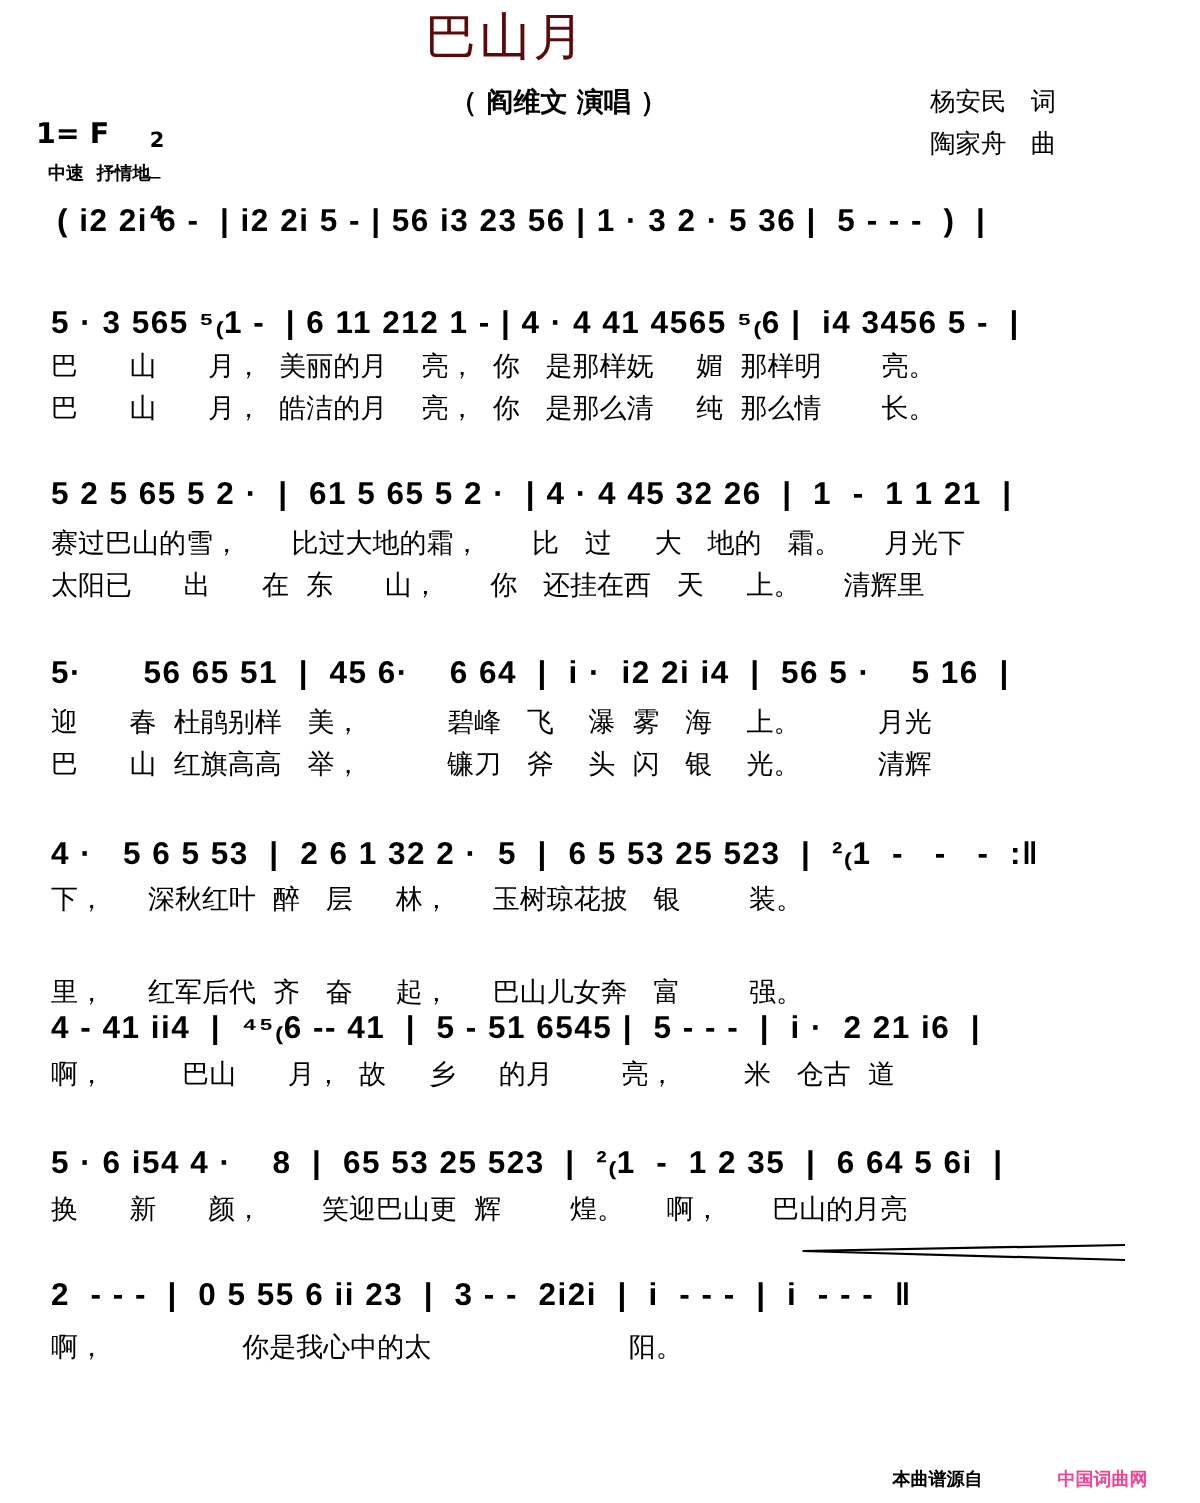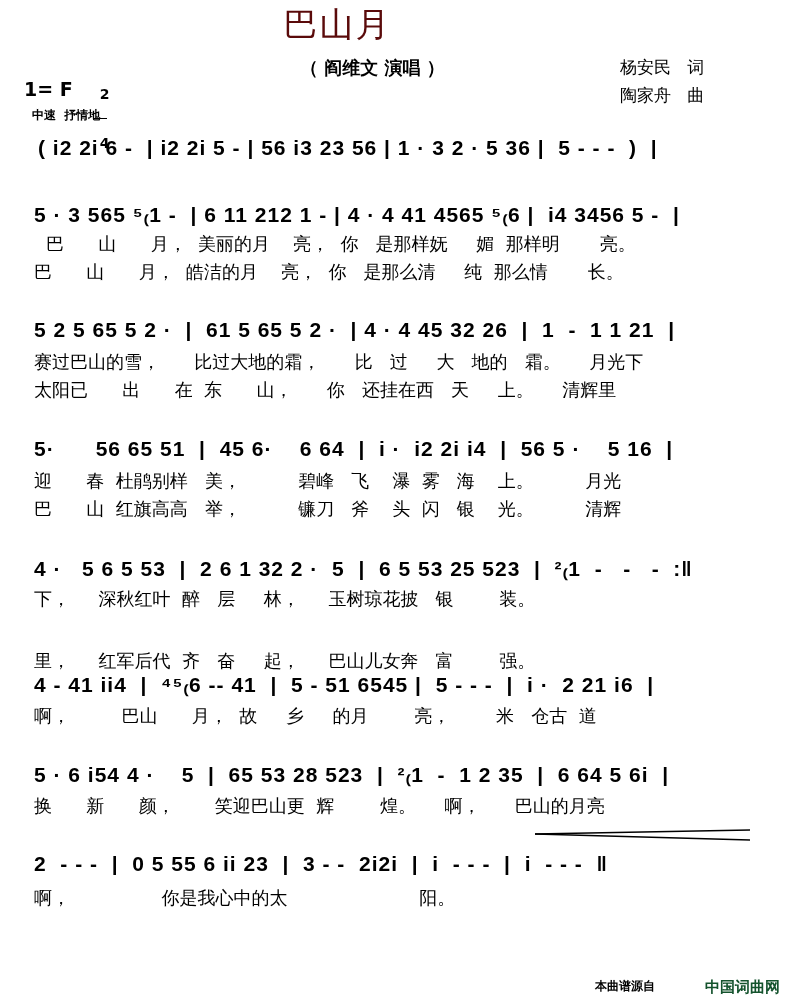--- a/index.html
+++ b/index.html
@@ -8,59 +8,59 @@
   .title { left:0; width:675px; top:2px; text-align:center; font-size:34px; color:#5a0a0a; font-family:"DejaVu Sans", sans-serif; letter-spacing:2px; }
   .singer { left:300px; top:56px; font-size:18px; font-weight:bold; }
   .credit { left:620px; font-size:17px; font-family:"DejaVu Serif", serif; }
   .key { left:24px; top:78px; font-size:19px; font-weight:bold; }
   .ts { left:90px; top:70px; font-size:14px; font-weight:bold; text-align:right; line-height:16px; }
   .ts .bar { display:block; border-top:1.5px solid #000; width:14px; margin:0 auto; }
   .tempo { left:32px; top:107px; font-size:12px; font-weight:bold; }
   .notes { font-family:"Liberation Sans", sans-serif; font-weight:bold; font-size:21px; letter-spacing:1px; }
   .lyric { font-family:"DejaVu Serif", serif; font-size:18px; }
   .footer-src { left:595px; top:978px; font-size:12px; font-weight:bold; }
-  .footer-site { left:705px; top:978px; font-size:15px; font-weight:bold; color:#14532d; }
+  .footer-site { left:705px; top:978px; font-size:12px; font-weight:bold; color:#ec4899; }
 </style>
 </head>
 <body>
 
 <div class="abs title">巴山月</div>
 <div class="abs singer">（ 阎维文 演唱 ）</div>
 <div class="abs credit" style="top:56px;">杨安民   词</div>
 <div class="abs credit" style="top:84px;">陶家舟   曲</div>
 <div class="abs key">1= F</div>
 <div class="abs ts">
   <span>2</span>
   <span class="bar"></span>
   <span>4</span>
 </div>
 <div class="abs tempo">中速  抒情地</div>
 
 <div class="abs notes" style="left:38px; top:136px;">( i2 2i 6 -  | i2 2i 5 - | 56 i3 23 56 | 1 · 3 2 · 5 36 |  5 - - -  )  |</div>
 
 <div class="abs notes" style="left:34px; top:200px;">5 · 3 565 ⁵₍1 -  | 6 11 212 1 - | 4 · 4 41 4565 ⁵₍6 |  i4 3456 5 -  |</div>
-<div class="abs lyric" style="left:34px; top:232px;margin-left:12px;">巴      山      月，  美丽的月    亮，  你   是那样妩     媚  那样明       亮。</div>
+<div class="abs lyric" style="left:34px; top:232px;">巴      山      月，  美丽的月    亮，  你   是那样妩     媚  那样明       亮。</div>
 <div class="abs lyric" style="left:34px; top:260px;">巴      山      月，  皓洁的月    亮，  你   是那么清     纯  那么情       长。</div>
 
 <div class="abs notes" style="left:34px; top:318px;">5 2 5 65 5 2 ·  |  61 5 65 5 2 ·  | 4 · 4 45 32 26  |  1  -  1 1 21  |</div>
 <div class="abs lyric" style="left:34px; top:350px;">赛过巴山的雪，      比过大地的霜，      比   过     大   地的   霜。     月光下</div>
 <div class="abs lyric" style="left:34px; top:378px;">太阳已      出      在  东      山，      你   还挂在西   天     上。     清辉里</div>
 
 <div class="abs notes" style="left:34px; top:437px;">5·      56 65 51  |  45 6·    6 64  |  i ·  i2 2i i4  |  56 5 ·    5 16  |</div>
 <div class="abs lyric" style="left:34px; top:469px;">迎      春  杜鹃别样   美，          碧峰   飞    瀑  雾   海    上。         月光</div>
 <div class="abs lyric" style="left:34px; top:497px;">巴      山  红旗高高   举，          镰刀   斧    头  闪   银    光。         清辉</div>
 
 <div class="abs notes" style="left:34px; top:554px;">4 ·   5 6 5 53  |  2 6 1 32 2 ·  5  |  6 5 53 25 523  |  ²₍1  -   -   -  :‖</div>
 <div class="abs lyric" style="left:34px; top:587px;">下，     深秋红叶  醉   层     林，     玉树琼花披   银        装。</div>
 <div class="abs lyric" style="left:34px; top:615px;margin-top:34px;">里，     红军后代  齐   奋     起，     巴山儿女奔   富        强。</div>
 
 <div class="abs notes" style="left:34px; top:670px;">4 - 41 ii4  |  ⁴⁵₍6 -- 41  |  5 - 51 6545 |  5 - - -  |  i ·  2 21 i6  |</div>
 <div class="abs lyric" style="left:34px; top:704px;">啊，         巴山      月，  故     乡     的月        亮，        米   仓古  道</div>
 
-<div class="abs notes" style="left:34px; top:760px;">5 · 6 i54 4 ·    5  |  65 53 28 523  |  ²₍1  -  1 2 35  |  6 64 5 6i  |</div>
+<div class="abs notes" style="left:34px; top:760px;">5 · 6 i54 4 ·    8  |  65 53 25 523  |  ²₍1  -  1 2 35  |  6 64 5 6i  |</div>
 <div class="abs lyric" style="left:34px; top:794px;">换      新      颜，       笑迎巴山更  辉        煌。     啊，      巴山的月亮</div>
 
 <div class="abs notes" style="left:34px; top:852px;">2  - - -  |  0 5 55 6 ii 23  |  3 - -  2i2i  |  i  - - -  |  i  - - -  ‖</div>
 <div class="abs lyric" style="left:34px; top:886px;">啊，                你是我心中的太                       阳。</div>
 
 <svg class="abs" style="left:535px; top:828px;" width="220" height="16">
   <line x1="0" y1="6" x2="215" y2="2" stroke="#000" stroke-width="1.5"></line>
   <line x1="0" y1="6" x2="215" y2="12" stroke="#000" stroke-width="1.5"></line>
 </svg>
 

